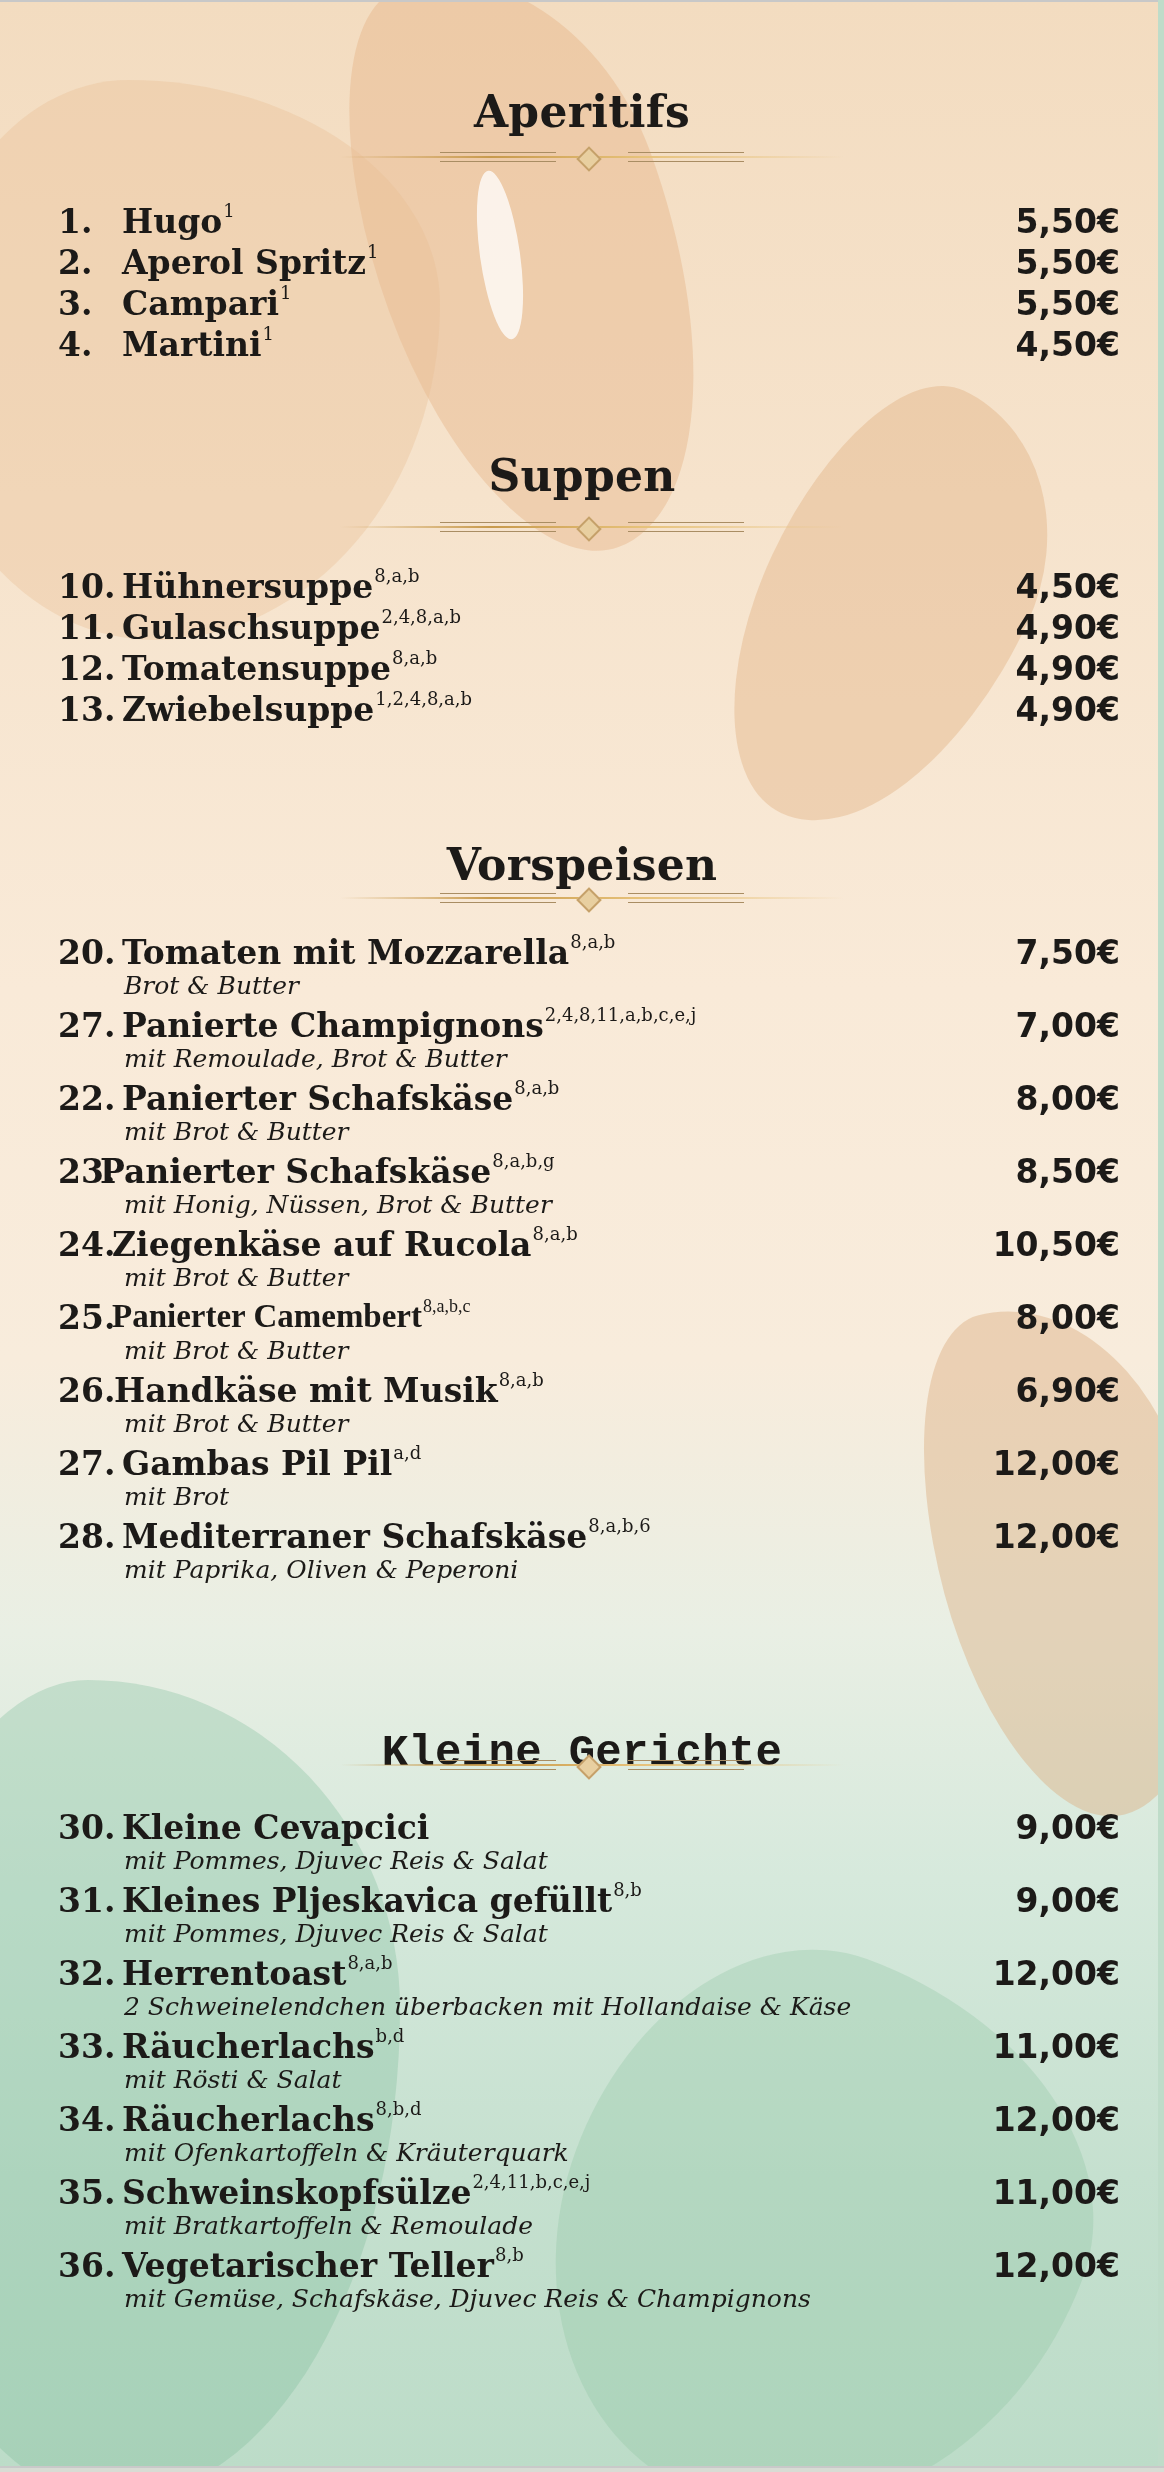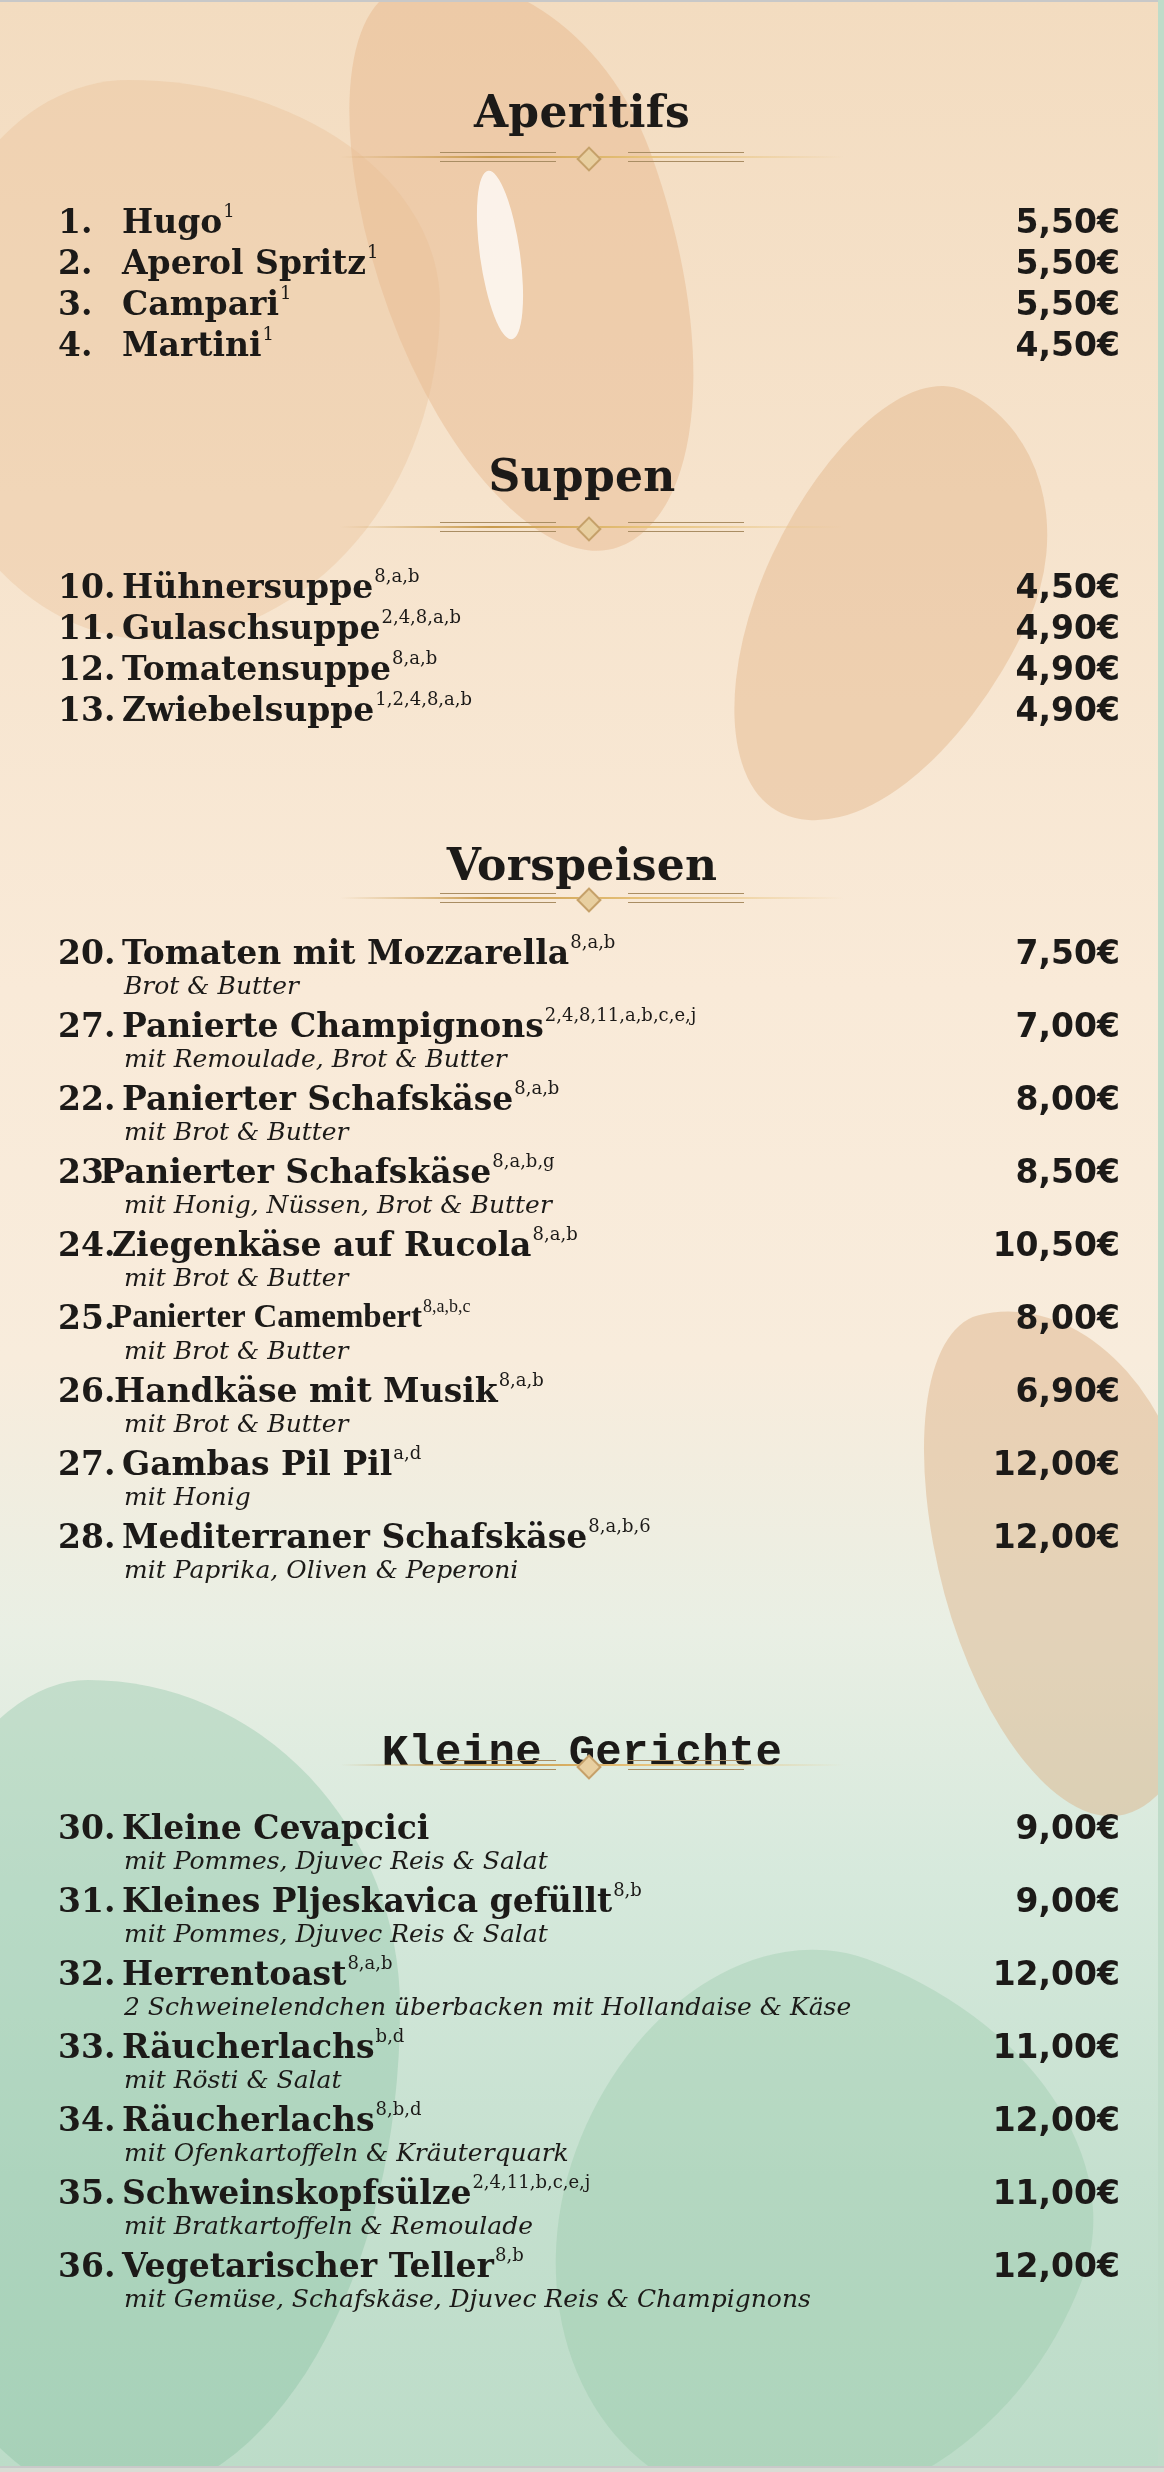--- a/index.html
+++ b/index.html
@@ -156,21 +156,21 @@
   </div>
   <div class="item" style="top:1371px;">
     <span class="num">26.</span>
     <span class="name" style="left:114px;"><span>Handkäse mit Musik</span><sup>8,a,b</sup></span>
     <span class="sub" style="top:38px;">mit Brot &amp; Butter</span>
     <span class="price">6,90€</span>
   </div>
   <div class="item" style="top:1444px;">
     <span class="num">27.</span>
     <span class="name"><span>Gambas Pil Pil</span><sup>a,d</sup></span>
-    <span class="sub" style="top:38px;">mit Honig</span>
+    <span class="sub" style="top:38px;">mit Brot</span>
     <span class="price">12,00€</span>
   </div>
   <div class="item" style="top:1517px;">
     <span class="num">28.</span>
     <span class="name"><span>Mediterraner Schafskäse</span><sup>8,a,b,6</sup></span>
     <span class="sub" style="top:38px;">mit Paprika, Oliven &amp; Peperoni</span>
     <span class="price">12,00€</span>
   </div>
 </div>
 

